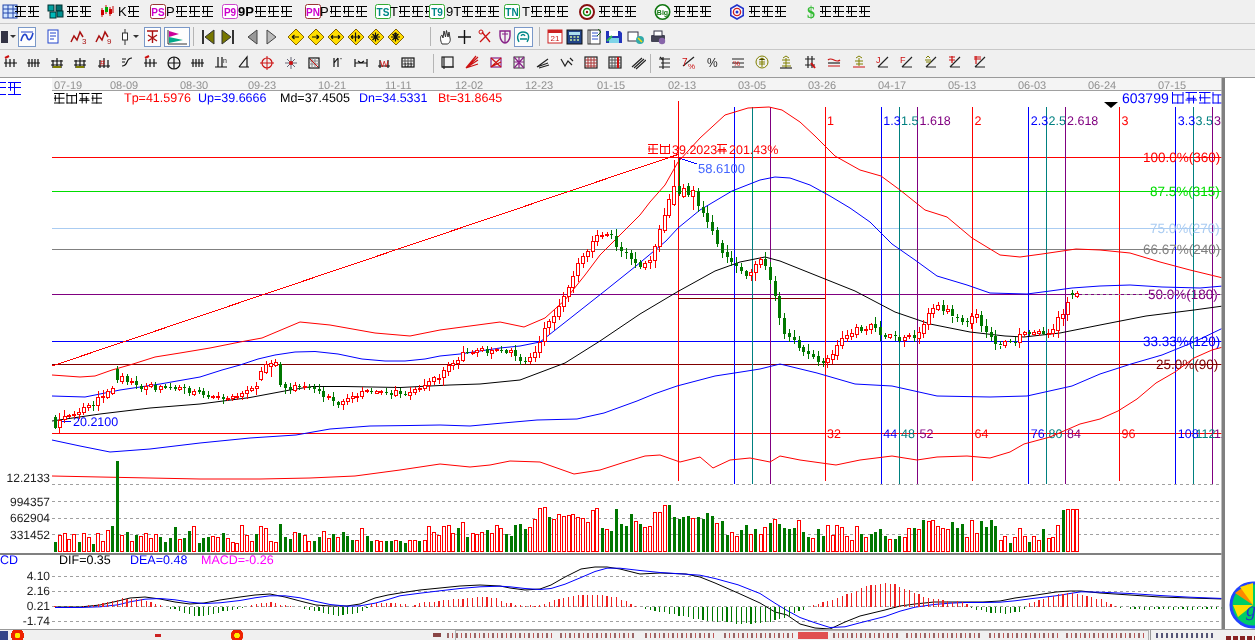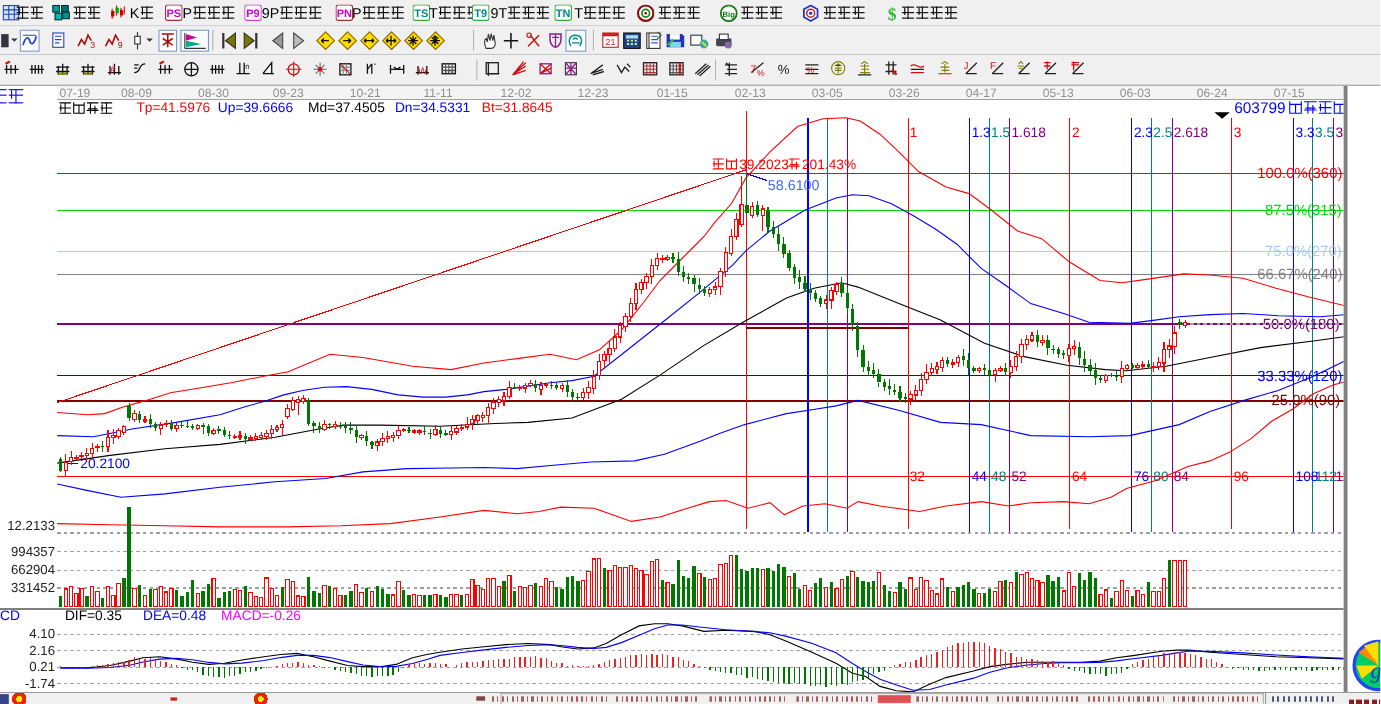--- a/index.html
+++ b/index.html
@@ -52,21 +52,21 @@
           <text x="8" y="11.5" font-size="10" font-weight="bold" text-anchor="middle" fill="#cc00cc" font-family="Liberation Sans">PS</text>
         </svg>
       </span>
       <span style="position:absolute;left:166px;top:5px;white-space:nowrap"><b style="font-weight:normal;font-size:13px">P</b><i class="cj" style="color:#000;width:11px;height:11px"></i><i class="cj" style="color:#000;width:11px;height:11px"></i><i class="cj" style="color:#000;width:11px;height:11px"></i></span>
       <span style="position:absolute;left:222px;top:4px">
         <svg width="16" height="15" style="">
           <rect x="0.5" y="0.5" width="15" height="14" fill="#fff" stroke="#cc44cc" rx="2"></rect>
           <text x="8" y="11.5" font-size="10" font-weight="bold" text-anchor="middle" fill="#cc00cc" font-family="Liberation Sans">P9</text>
         </svg>
       </span>
-      <span style="position:absolute;left:238px;top:5px;white-space:nowrap"><b style="font-weight:normal;font-size:13px">9P</b><i class="cj" style="color:#000;width:11px;height:11px"></i><i class="cj" style="color:#000;width:11px;height:11px"></i><i class="cj" style="color:#000;width:11px;height:11px"></i></span>
+      <span style="position:absolute;left:238px;top:5px;white-space:nowrap"><b style="font-weight:bold;font-size:13px">9P</b><i class="cj" style="color:#000;width:11px;height:11px"></i><i class="cj" style="color:#000;width:11px;height:11px"></i><i class="cj" style="color:#000;width:11px;height:11px"></i></span>
       <span style="position:absolute;left:305px;top:4px">
         <svg width="16" height="15" style="">
           <rect x="0.5" y="0.5" width="15" height="14" fill="#fff" stroke="#993333" rx="2"></rect>
           <text x="8" y="11.5" font-size="10" font-weight="bold" text-anchor="middle" fill="#cc00cc" font-family="Liberation Sans">PN</text>
         </svg>
       </span>
       <span style="position:absolute;left:320px;top:5px;white-space:nowrap"><b style="font-weight:normal;font-size:13px">P</b><i class="cj" style="color:#000;width:11px;height:11px"></i><i class="cj" style="color:#000;width:11px;height:11px"></i><i class="cj" style="color:#000;width:11px;height:11px"></i></span>
       <span style="position:absolute;left:375px;top:4px">
         <svg width="16" height="15" style="">
           <rect x="0.5" y="0.5" width="15" height="14" fill="#fff" stroke="#33aa33" rx="2"></rect>

